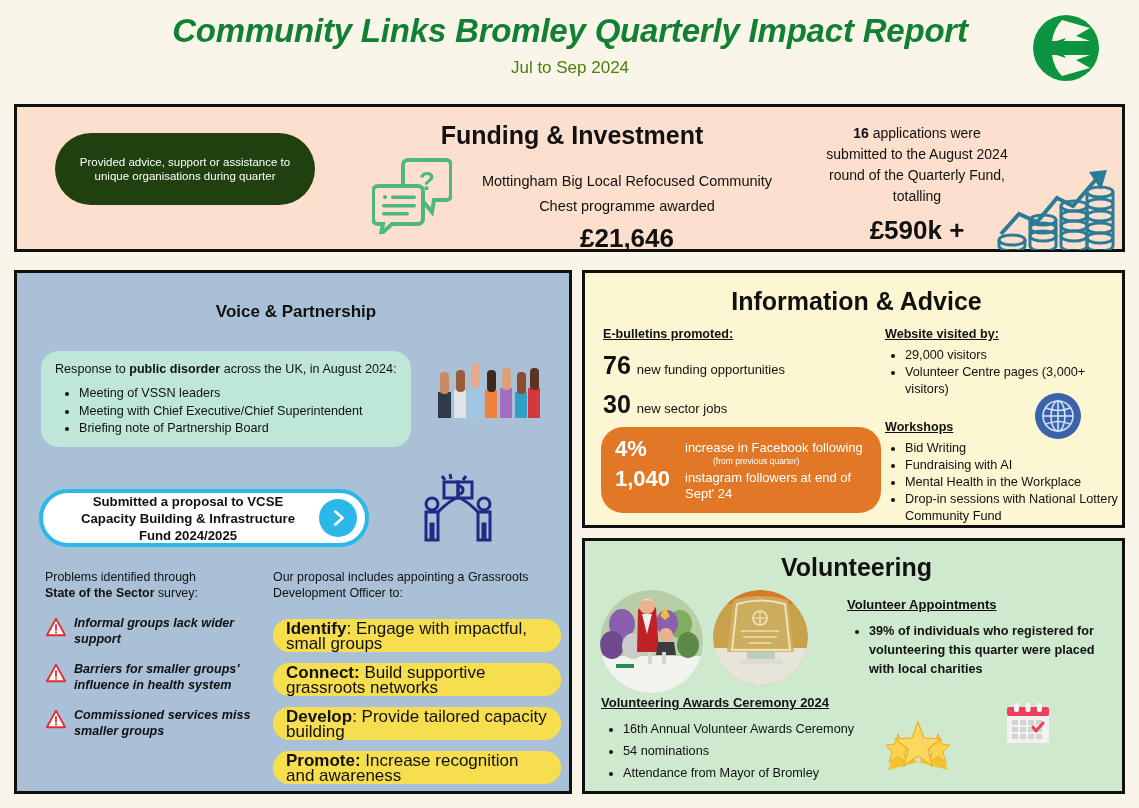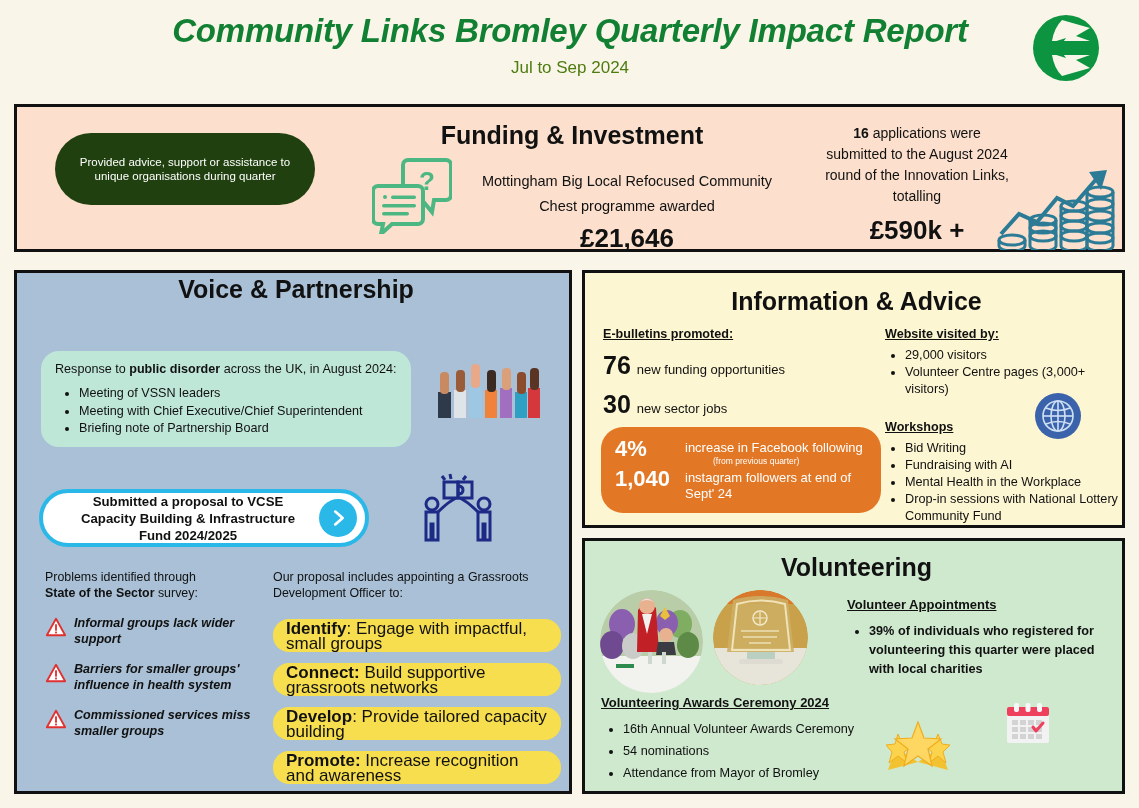--- a/index.html
+++ b/index.html
@@ -45,21 +45,21 @@
   .fund-mid .line{font-size:14.5px;line-height:25px;}
   .fund-mid .amount{font-size:26px;font-weight:bold;margin-top:4px;}
   .fund-right{position:absolute;left:790px;top:16px;width:220px;text-align:center;}
   .fund-right .line{font-size:14px;line-height:21px;}
   .fund-right .line b{font-weight:bold;}
   .fund-right .amount{font-size:26px;font-weight:bold;margin-top:8px;}
   .coins-icon{position:absolute;left:995px;top:164px;width:120px;height:86px;}
 
   
   #voice{left:14px;top:270px;width:558px;height:524px;background:#a9c0d6;}
-  #voice .panel-title{position:absolute;left:0;top:2px;width:558px;font-size:25px;}
+  #voice .panel-title{position:absolute;left:0;top:29px;width:558px;font-size:17px;}
   .teal-box{
     position:absolute;left:24px;top:78px;width:370px;height:96px;
     background:#bfe7d8;border-radius:18px;padding:10px 14px;box-sizing:border-box;
     font-size:12.6px;line-height:17px;color:#111;
   }
   .teal-box ul{margin:7px 0 0 0;padding-left:24px;}
   .teal-box li{line-height:17.5px;}
   .hands-icon{position:absolute;left:432px;top:356px;width:110px;height:64px;}
   .proposal-btn{
     position:absolute;left:22px;top:216px;width:330px;height:58px;
@@ -163,21 +163,21 @@
       <div class="line">Mottingham Big Local Refocused Community</div>
       <div class="line">Chest programme awarded</div>
       <div class="amount">£21,646</div>
     </div>
 
     <div class="fund-right">
       <div class="line">
         <b>16</b><span> applications were</span>
       </div>
       <div class="line">submitted to the August 2024</div>
-      <div class="line">round of the Innovation Links,</div>
+      <div class="line">round of the Quarterly Fund,</div>
       <div class="line">totalling</div>
       <div class="amount">£590k +</div>
     </div>
   </div>
 
   <div class="speech-icon">
     <svg viewBox="0 0 80 78" width="80" height="78">
       <path d="M36 4 h38 a5 5 0 0 1 5 5 v30 a5 5 0 0 1 -5 5 h-12 l-2 12 l-10 -12 h-14 a5 5 0 0 1 -5 -5 v-30 a5 5 0 0 1 5 -5 z" fill="none" stroke="#4cb783" stroke-width="4"></path>
       <text x="55" y="34" font-size="26" font-weight="bold" fill="#4cb783" text-anchor="middle" font-family="'Liberation Sans',sans-serif">?</text>
       <path d="M6 30 h40 a5 5 0 0 1 5 5 v28 a5 5 0 0 1 -5 5 h-26 l-11 10 l2 -10 h-5 a5 5 0 0 1 -5 -5 v-28 a5 5 0 0 1 5 -5 z" fill="#fce0cd" stroke="#4cb783" stroke-width="4"></path>

